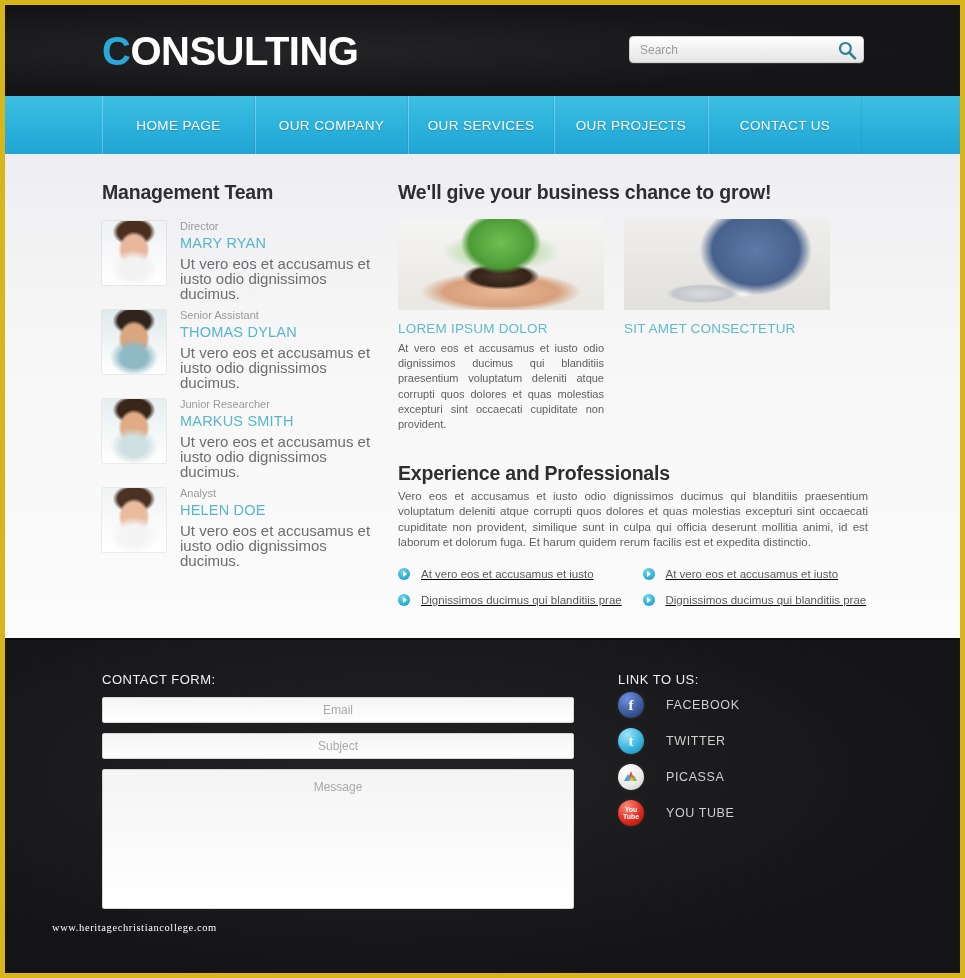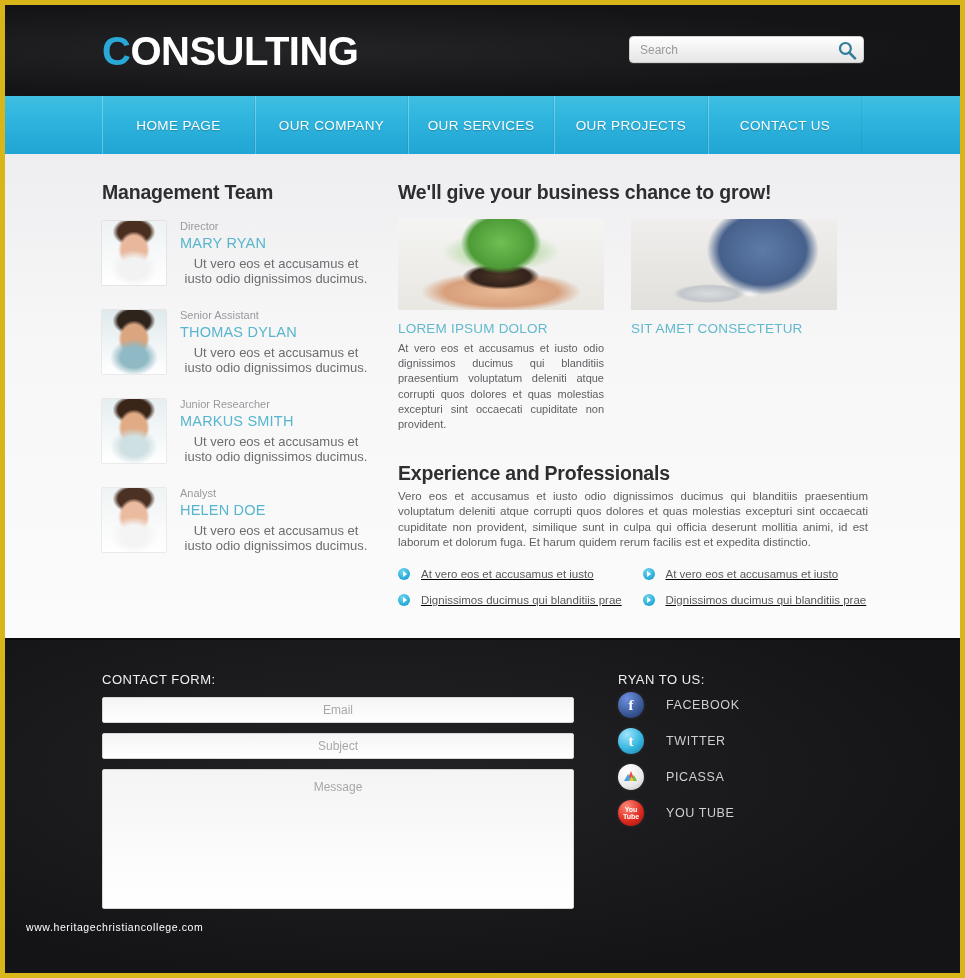--- a/index.html
+++ b/index.html
@@ -158,36 +158,35 @@
     line-height: 14px;
   }
   .member .name {
     font-size: 14.5px;
     color: #57b6cd;
     letter-spacing: 0.2px;
     line-height: 20px;
     cursor: pointer;
   }
   .member .desc {
-    font-size: 13px;
+    font-size: 15px;
     color: #6d6d70;
     line-height: 15px;
     margin-top: 3px;
-    text-align: center;
   }
 
   .content {
     position: absolute;
     left: 393px;
     top: 27px;
     width: 470px;
   }
   .two-col {
     display: flex;
-    gap: 27px;
+    gap: 20px;
     margin-top: 15px;
   }
   .col { width: 206px; }
   .col-pic {
     width: 100%;
     height: 91px;
     background-size: cover;
     background-position: center;
     margin-bottom: 11px;
   }
@@ -329,26 +328,26 @@
   .si-yt { background: radial-gradient(circle at 35% 25%, #ff8a7a 0%, #e02b20 55%, #9b110a 100%); }
   .si-yt span { font-size: 7px; line-height: 7px; text-align: center; font-family: "Liberation Sans", sans-serif; }
   .link-label {
     margin-left: 22px;
     font-size: 12.5px;
     color: #cfcfcf;
     letter-spacing: 0.6px;
   }
   .watermark {
     position: absolute;
-    left: 21px;
+    left: 47px;
     bottom: 40px;
     font-size: 10.5px;
     color: #ffffff;
     letter-spacing: 0.6px;
-    font-family: Liberation Sans, sans-serif;
+    font-family: Liberation Serif, serif;
     z-index: 40;
     white-space: nowrap;
   }
 </style>
 </head>
 <body>
 
 <div class="page">
 
   <div class="header">
@@ -455,21 +454,21 @@
   <div class="footer">
 
     <div class="contact-form">
       <div class="f-title">CONTACT FORM:</div>
       <input class="fld" type="text" placeholder="Email" style="">
       <input class="fld" type="text" placeholder="Subject" style="">
       <textarea class="fld fld-msg" placeholder="Message" style=""></textarea>
     </div>
 
     <div class="links">
-      <div class="f-title">RYAN TO US:</div>
+      <div class="f-title">LINK TO US:</div>
 
       <div class="link-row">
         <span class="sicon si-fb">
             <span>f</span>
           </span>
         <span class="link-label">FACEBOOK</span>
       </div>
 
       <div class="link-row">
         <span class="sicon si-tw">

